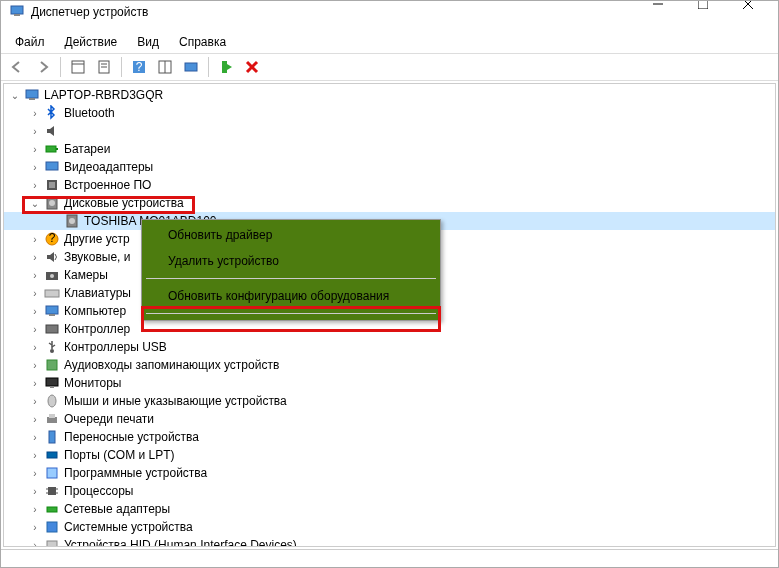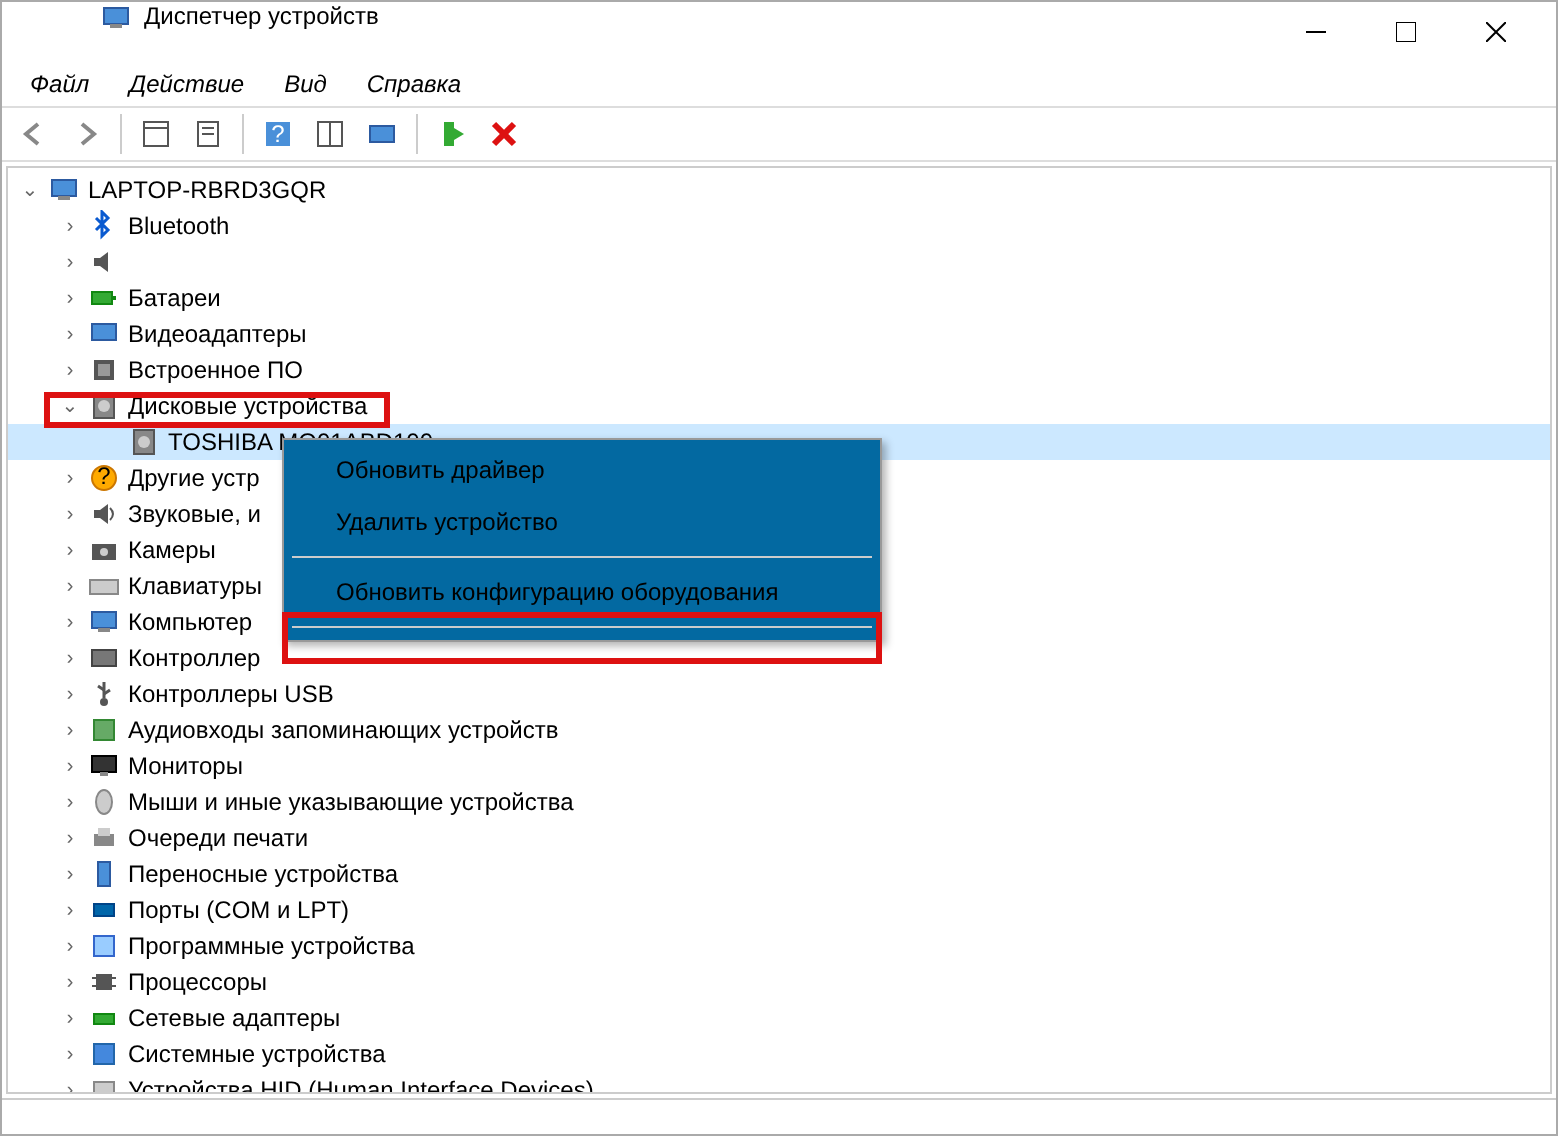--- a/index.html
+++ b/index.html
@@ -1,37 +1,37 @@
 <!DOCTYPE html>
 <html><head>
 <meta charset="utf-8">
 <style>
 * { margin: 0; padding: 0; box-sizing: border-box; font-family: 'Segoe UI', Tahoma, sans-serif; font-size: 12px; }
 body { background: #fff; width: 779px; height: 568px; overflow: hidden; border: 1px solid #aaa; position: relative; }
-.titlebar { height: 30px; display: flex; align-items: flex-start; padding: 0 8px; margin-left: 41px; }
+.titlebar { height: 30px; display: flex; align-items: flex-end; padding: 12px 8px; }
 .titlebar-icon { width: 16px; height: 16px; margin-right: 6px; }
 .titlebar-text { flex: 1; font-size: 12px; }
 .win-controls { display: flex; }
 .win-btn { width: 45px; height: 30px; display: flex; align-items: center; justify-content: center; }
-.menubar { height: 22px; display: flex; align-items: center; padding: 0 6px; gap: 4px; font-style: italic; }
+.menubar { height: 22px; display: flex; align-items: center; padding: 0 6px; gap: 4px; }
 .menu-item { padding: 2px 8px; cursor: default; }
 .toolbar { height: 28px; border-top: 1px solid #ddd; border-bottom: 1px solid #ddd; display: flex; align-items: center; padding: 0 4px; gap: 2px; }
 .tool-btn { width: 24px; height: 24px; display: flex; align-items: center; justify-content: center; border: 1px solid transparent; }
 .tool-sep { width: 1px; height: 20px; background: #ccc; margin: 0 3px; }
 .tree-area { position: absolute; top: 82px; left: 2px; right: 2px; bottom: 20px; overflow-y: scroll; border: 1px solid #ccc; }
 .tree { padding: 2px 0; }
 .node { display: flex; align-items: center; height: 18px; white-space: nowrap; cursor: default; }
 .expander { width: 14px; height: 14px; display: inline-flex; align-items: center; justify-content: center; margin-right: 2px; color: #666; font-size: 10px; flex-shrink: 0; }
 .indent-0 { padding-left: 4px; }
 .indent-1 { padding-left: 24px; }
 .indent-2 { padding-left: 44px; }
 .node-icon { width: 16px; height: 16px; margin-right: 4px; flex-shrink: 0; display: inline-flex; align-items: center; justify-content: center; }
 .node.selected { background: #cce8ff; }
 .highlight-box { border: 3px solid #d11; position: absolute; pointer-events: none; z-index: 50; }
-.ctx-menu { position: absolute; background: #0369a1; border: 1px solid #999; box-shadow: 2px 2px 4px rgba(0,0,0,.3); padding: 2px; z-index: 40; width: 300px; }
+.ctx-menu { position: absolute; background: #4d7c0f; border: 1px solid #999; box-shadow: 2px 2px 4px rgba(0,0,0,.3); padding: 2px; z-index: 40; width: 300px; }
 .ctx-item { padding: 6px 24px; cursor: default; }
 .ctx-sep { height: 1px; background: #ccc; margin: 4px 2px; }
 .statusbar { position: absolute; bottom: 0; left: 0; right: 0; height: 18px; border-top: 1px solid #ccc; }
 </style>
 </head>
 <body>
 
 <div class="titlebar">
   <span class="titlebar-icon">
     <svg viewBox="0 0 16 16">

